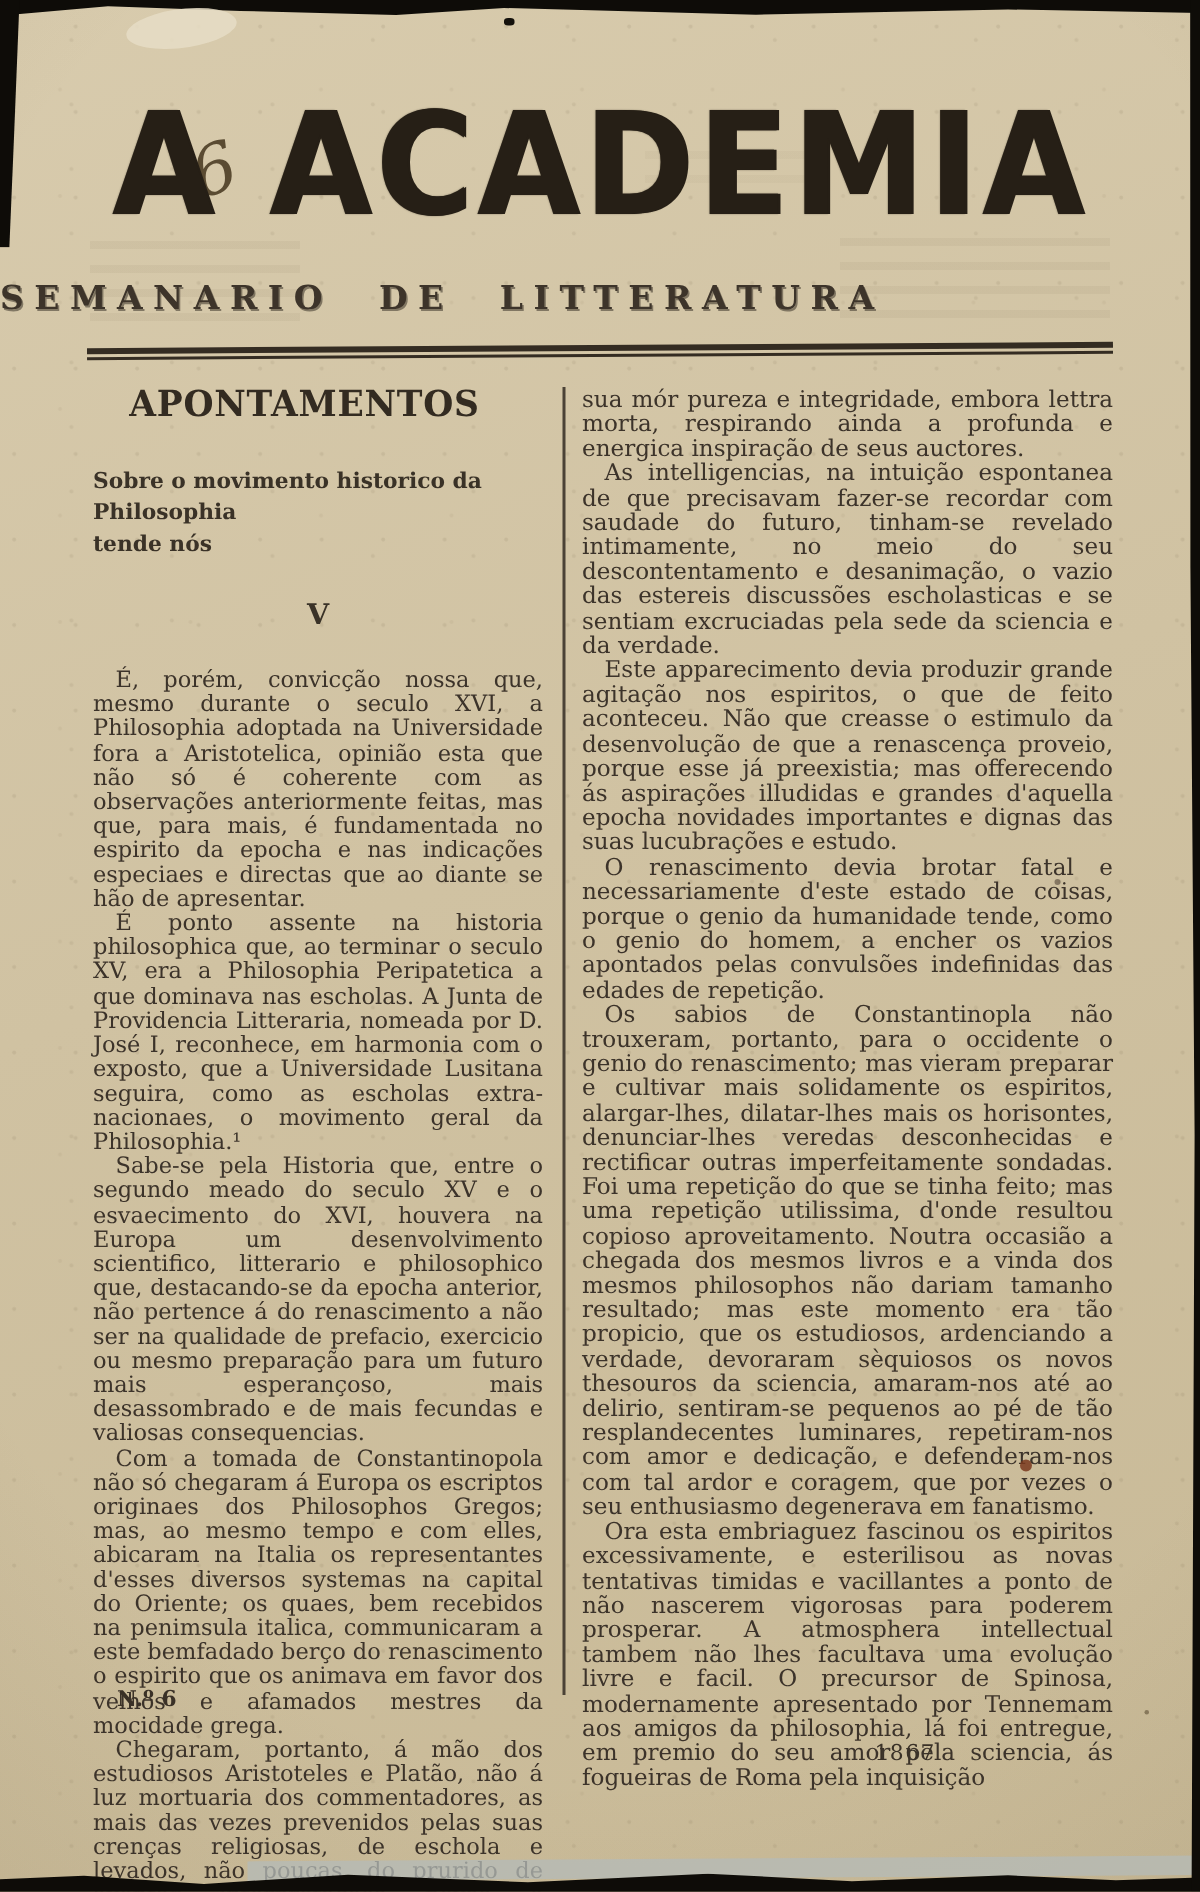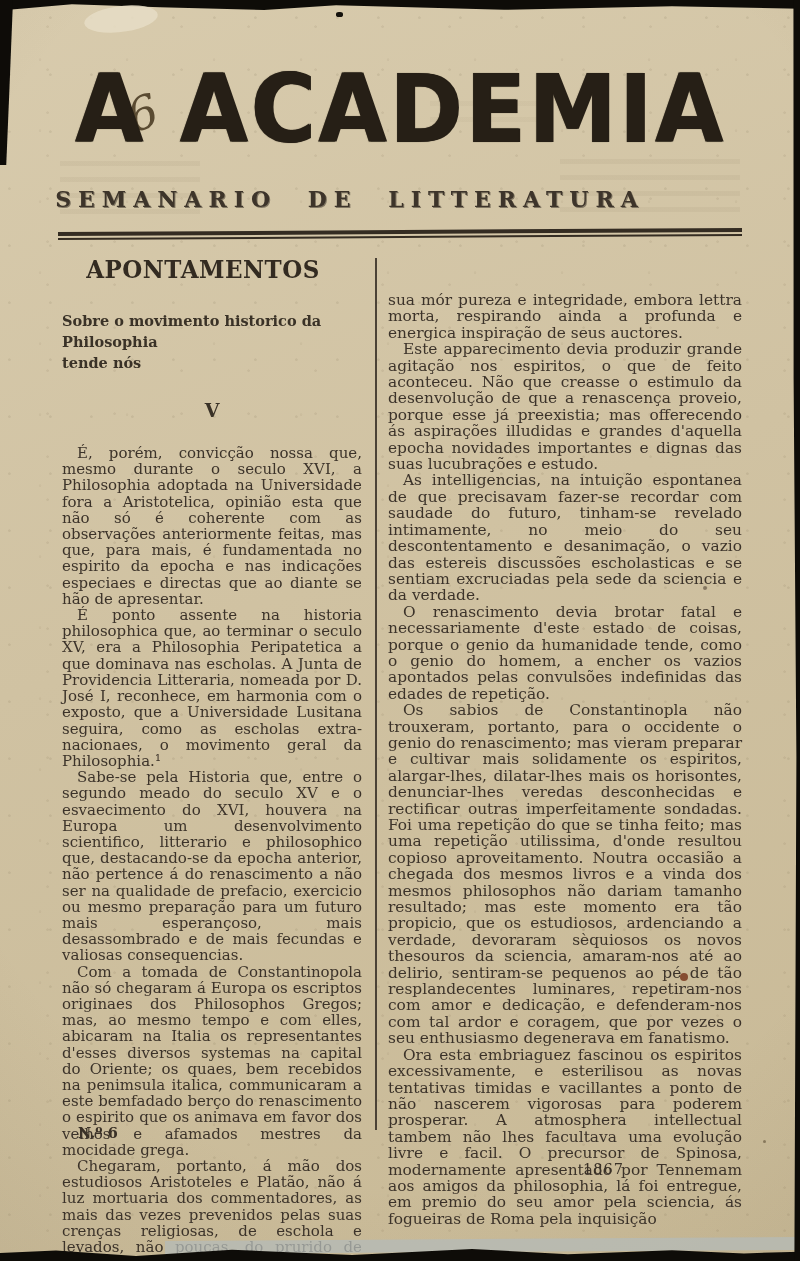--- a/index.html
+++ b/index.html
@@ -38,21 +38,21 @@
   }
   
   .masthead{
     position:absolute;left:0;top:66px;width:800px;text-align:center;
     font-family:"DejaVu Sans", sans-serif;font-weight:bold;
     font-size:88px;line-height:1;color:#261f16;
     letter-spacing:3px;transform:scaleY(1.08);
     text-shadow:1.6px 0 0 #261f16, 0 0 1px rgba(38,31,22,.6);
   }
   .masthead-subtitle{
-    position:absolute;left:0;top:186px;width:700px;text-align:center;
+    position:absolute;left:0;top:186px;width:700px;text-align:left;
     font-family:"DejaVu Serif", serif;font-weight:bold;
     font-size:22px;color:#3d342a;letter-spacing:7px;word-spacing:16px;
     text-shadow:1px 1px 0 rgba(61,52,42,.55);
   }
   
   .bleed{position:absolute;opacity:.35;
     background:repeating-linear-gradient(180deg, rgba(0,0,0,0) 0 11px, rgba(118,102,74,.22) 11px 16px);}
   .bleed-a{left:60px;top:150px;width:140px;height:70px;}
   .bleed-b{left:560px;top:148px;width:180px;height:74px;}
   .bleed-c{left:430px;top:90px;width:120px;height:40px;opacity:.22;}
@@ -74,21 +74,21 @@
     color:#3a3227;margin:27px 0 0 0;
   }
   .section-numeral{
     text-align:center;font-weight:bold;font-size:19px;color:#3a3227;
     margin:26px 0 0 0;
   }
   .body-text{margin-top:24px;text-align:justify;
     font-size:15px;line-height:16.2px;color:#3c332a;}
   .body-text p{margin:0;text-indent:15px;}
   .col-right .body-text{margin-top:0;font-size:15.4px;line-height:16.4px;width:354px;}
-  .col-right .body-text p:first-child{text-indent:0;margin-top:34px;}
+  .col-right .body-text p:first-child{text-indent:0;}
   .issue-number{position:absolute;left:78px;top:1124px;font-size:14.5px;font-weight:bold;color:#3a3127;}
   .year-label{position:absolute;left:583px;top:1161px;font-size:14.5px;color:#3a3127;letter-spacing:1px;}
   
   .spot{position:absolute;border-radius:50%;}
   .spot-a{left:680px;top:973px;width:8px;height:8px;background:#7a3a1e;opacity:.85;}
   .spot-b{left:703px;top:586px;width:4px;height:4px;background:#55483a;opacity:.6;}
   .spot-c{left:763px;top:1140px;width:3px;height:3px;background:#5e4e36;opacity:.6;}
   .spot-d{left:336px;top:12px;width:7px;height:5px;background:#14110c;border-radius:40%;}
 </style>
 </head>
@@ -126,22 +126,22 @@
           <p>Sabe-se pela Historia que, entre o segundo meado do seculo XV e o esvaecimento do XVI, houvera na Europa um desenvolvimento scientifico, litterario e philosophico que, destacando-se da epocha anterior, não pertence á do renascimento a não ser na qualidade de prefacio, exercicio ou mesmo preparação para um futuro mais esperançoso, mais desassombrado e de mais fecundas e valiosas consequencias.</p>
           <p>Com a tomada de Constantinopola não só chegaram á Europa os escriptos originaes dos Philosophos Gregos; mas, ao mesmo tempo e com elles, abicaram na Italia os representantes d'esses diversos systemas na capital do Oriente; os quaes, bem recebidos na penimsula italica, communicaram a este bemfadado berço do renascimento o espirito que os animava em favor dos velhos e afamados mestres da mocidade grega.</p>
           <p>Chegaram, portanto, á mão dos estudiosos Aristoteles e Platão, não á luz mortuaria dos commentadores, as mais das vezes prevenidos pelas suas crenças religiosas, de eschola e levados, não poucas, do prurido de aventar interpretações novas e esquisitas, chegaram na</p>
         </div>
 
     </div>
 
     <div class="col-right">
       <div class="body-text">
           <p>sua mór pureza e integridade, embora lettra morta, respirando ainda a profunda e energica inspiração de seus auctores.</p>
+          <p>As intelligencias, na intuição espontanea de que precisavam fazer-se recordar com saudade do futuro, tinham-se revelado intimamente, no meio do seu descontentamento e desanimação, o vazio das estereis discussões escholasticas e se sentiam excruciadas pela sede da sciencia e da verdade.</p>
           <p>Este apparecimento devia produzir grande agitação nos espiritos, o que de feito aconteceu. Não que creasse o estimulo da desenvolução de que a renascença proveio, porque esse já preexistia; mas offerecendo ás aspirações illudidas e grandes d'aquella epocha novidades importantes e dignas das suas lucubrações e estudo.</p>
-          <p>As intelligencias, na intuição espontanea de que precisavam fazer-se recordar com saudade do futuro, tinham-se revelado intimamente, no meio do seu descontentamento e desanimação, o vazio das estereis discussões escholasticas e se sentiam excruciadas pela sede da sciencia e da verdade.</p>
           <p>O renascimento devia brotar fatal e necessariamente d'este estado de coisas, porque o genio da humanidade tende, como o genio do homem, a encher os vazios apontados pelas convulsões indefinidas das edades de repetição.</p>
           <p>Os sabios de Constantinopla não trouxeram, portanto, para o occidente o genio do renascimento; mas vieram preparar e cultivar mais solidamente os espiritos, alargar-lhes, dilatar-lhes mais os horisontes, denunciar-lhes veredas desconhecidas e rectificar outras imperfeitamente sondadas. Foi uma repetição do que se tinha feito; mas uma repetição utilissima, d'onde resultou copioso aproveitamento. Noutra occasião a chegada dos mesmos livros e a vinda dos mesmos philosophos não dariam tamanho resultado; mas este momento era tão propicio, que os estudiosos, ardenciando a verdade, devoraram sèquiosos os novos thesouros da sciencia, amaram-nos até ao delirio, sentiram-se pequenos ao pé de tão resplandecentes luminares, repetiram-nos com amor e dedicação, e defenderam-nos com tal ardor e coragem, que por vezes o seu enthusiasmo degenerava em fanatismo.</p>
           <p>Ora esta embriaguez fascinou os espiritos excessivamente, e esterilisou as novas tentativas timidas e vacillantes a ponto de não nascerem vigorosas para poderem prosperar. A atmosphera intellectual tambem não lhes facultava uma evolução livre e facil. O precursor de Spinosa, modernamente apresentado por Tennemam aos amigos da philosophia, lá foi entregue, em premio do seu amor pela sciencia, ás fogueiras de Roma pela inquisição</p>
         </div>
     </div>
   </div>
 
   <div class="issue-number">N.º 6</div>
   <div class="year-label">1867</div>
 

